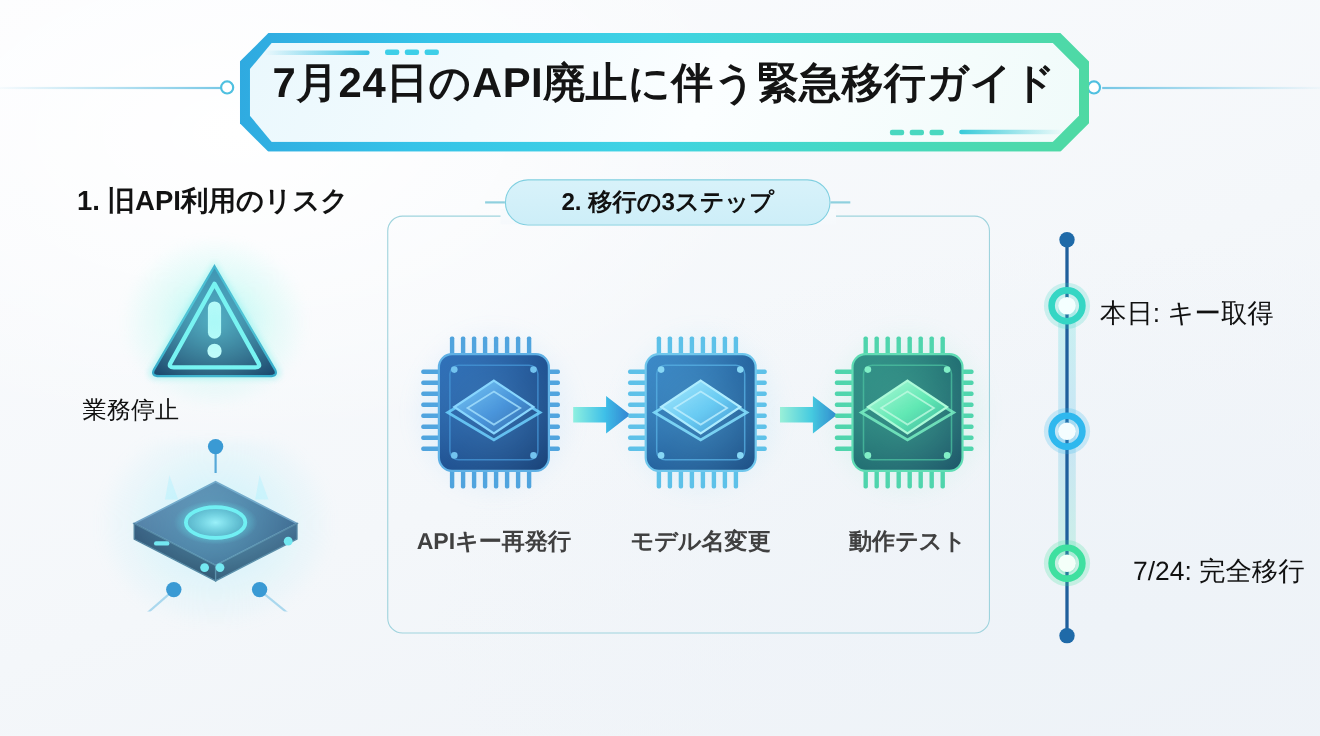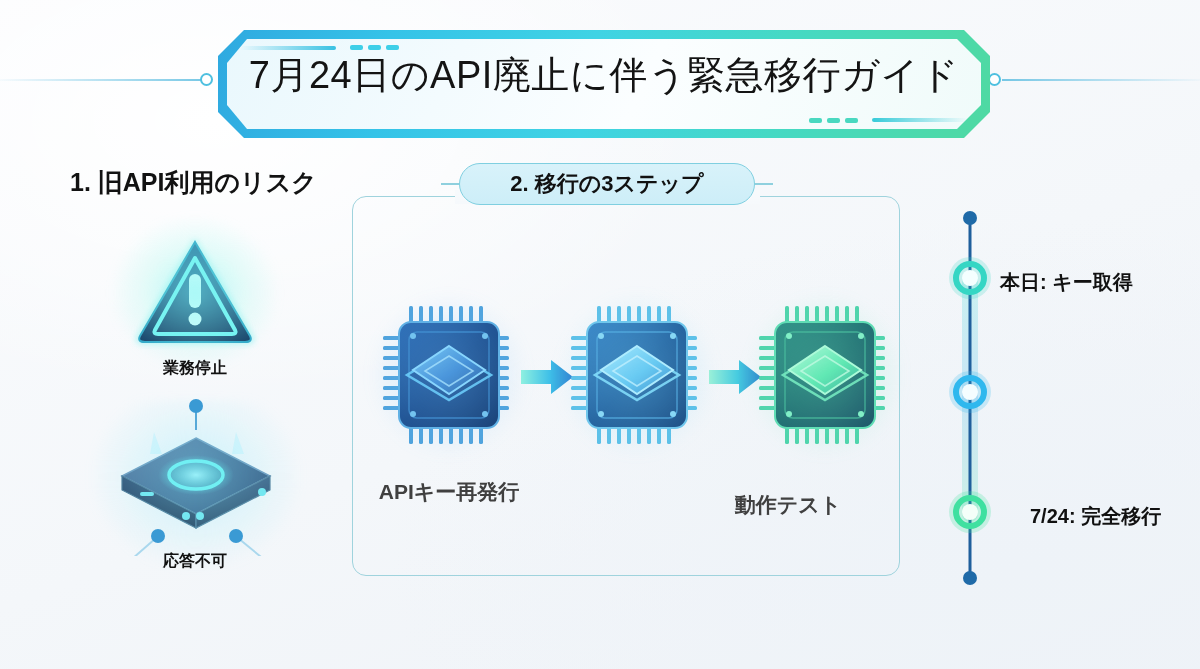--- a/index.html
+++ b/index.html
@@ -27,21 +27,21 @@
     clip-path:polygon(20px 0,730px 0,754px 24px,754px 66px,730px 90px,20px 90px,0 66px,0 24px);
   }
   .tf-line {
     position:absolute; height:4px; border-radius:2px;
     background:linear-gradient(90deg,rgba(60,205,225,.0),rgba(45,190,225,.95));
   }
   .tf-line.r { background:linear-gradient(90deg,rgba(45,200,215,.95),rgba(70,215,175,.0)); }
   .tf-dash { position:absolute; height:5px; border-radius:2px; }
   #title-text {
     position:absolute; inset:0; display:flex; align-items:center; justify-content:center;
-    font-size:38px; font-weight:normal; color:#141414; letter-spacing:.5px;
+    font-size:38px; font-weight:bold; color:#141414; letter-spacing:.5px;
     padding-bottom:18px;
   }
   .conn { position:absolute; top:79px; height:2px;
     background:linear-gradient(90deg,rgba(120,200,230,.05),rgba(95,190,225,.85)); }
   .conn.right { background:linear-gradient(90deg,rgba(95,190,225,.85),rgba(120,200,230,.05)); }
   .conn-dot {
     position:absolute; top:73px; width:13px; height:13px; border-radius:50%;
     background:#ffffff; border:2px solid #4fc0e0;
   }
 
@@ -69,21 +69,21 @@
   }
   #sec2-panel-mask { position:absolute; left:455px; top:190px; width:305px; height:14px;
     background:linear-gradient(180deg,#f7fafc,#f6f9fc); }
 
   
   #warn-icon { position:absolute; left:131px; top:232px; width:128px; height:118px; }
   .tri-glow { position:absolute; left:-22px; top:-18px; width:172px; height:158px;
     background:radial-gradient(ellipse at 50% 50%, rgba(130,245,240,.55) 0%, rgba(150,250,235,.22) 42%, rgba(160,250,240,0) 70%);
     filter:blur(4px); }
   .risk-label {
-    position:absolute; font-size:16px; font-weight:bold; color:#111; text-align:center;
+    position:absolute; font-size:22px; font-weight:normal; color:#111; text-align:left;
     width:240px; white-space:nowrap;
   }
   #risk1-label { left:75px; top:358px; }
   #risk2-label { left:75px; top:551px; }
 
   
   #server-icon { position:absolute; left:110px; top:424px; width:172px; height:118px; }
   .srv-glow { position:absolute; left:-20px; top:-24px; width:212px; height:170px;
     background:radial-gradient(ellipse at 50% 45%, rgba(140,235,250,.40) 0%, rgba(150,235,250,.16) 45%, rgba(150,235,250,0) 72%);
     filter:blur(5px); }
@@ -96,29 +96,29 @@
   .chip-glow { position:absolute; left:-14px; top:-12px; width:168px; height:174px; filter:blur(6px); }
   #chip1 .chip-glow { background:radial-gradient(ellipse at 50% 50%, rgba(110,190,250,.30),rgba(110,190,250,0) 68%); }
   #chip2 .chip-glow { background:radial-gradient(ellipse at 50% 50%, rgba(120,215,252,.32),rgba(120,215,252,0) 68%); }
   #chip3 .chip-glow { background:radial-gradient(ellipse at 50% 50%, rgba(110,235,190,.32),rgba(110,235,190,0) 68%); }
   .chip-label {
     position:absolute; top:478px; width:200px; text-align:center;
     font-size:21px; font-weight:bold; color:#404040; white-space:nowrap;
   }
   #chip1-label { left:349px; }
   #chip2-label { left:537px; }
-  #chip3-label { left:688px;margin-top:13px; }
+  #chip3-label { left:725px; }
   .arrow { position:absolute; top:356px; width:52px; height:42px; }
   #arrow1 { left:521px; }
   #arrow2 { left:709px; }
 
   
   #timeline { position:absolute; left:940px; top:210px; width:60px; height:375px; }
   .tl-label {
-    position:absolute; left:1000px; font-size:20px; font-weight:bold; color:#111;
+    position:absolute; left:1000px; font-size:24px; font-weight:normal; color:#111;
     white-space:nowrap;
   }
   #tl-label-0 { top:269px; }
   #tl-label-1 { top:383px; }
   #tl-label-2 { top:503px;margin-left:30px; }
 </style>
 </head>
 <body>
 
 <div class="stage">
@@ -208,21 +208,20 @@
   </div>
 
   <svg style="position:absolute;left:96px;top:396px;width:210px;height:160px;">
     <line x1="100" y1="12" x2="100" y2="34" stroke="#56a9d8" stroke-width="2"></line>
     <circle cx="100" cy="10" r="7" fill="#3a9ad4"></circle>
     <line x1="60" y1="142" x2="28" y2="170" stroke="#7cc4e6" stroke-width="2" opacity=".6"></line>
     <circle cx="62" cy="140" r="7" fill="#3a9ad4"></circle>
     <line x1="142" y1="142" x2="176" y2="170" stroke="#7cc4e6" stroke-width="2" opacity=".6"></line>
     <circle cx="140" cy="140" r="7" fill="#3a9ad4"></circle>
   </svg>
-  <div class="risk-label" id="risk2-label">応答不可</div>
 
   <div id="sec2-panel"></div>
   <div id="sec2-panel-mask"></div>
   <div class="pill-tick" style="left:441px;"></div>
   <div class="pill-tick" style="left:755px;"></div>
   <div id="sec2-pill">2. 移行の3ステップ</div>
 
   <div class="chip" id="chip1">
     <div class="chip-glow"></div>
     <svg width="140" height="150" viewBox="0 0 140 150">
@@ -352,20 +351,21 @@
       <rect x="30" y="32" width="80" height="86" rx="8" fill="none" stroke="#50a8dd" stroke-width="1.4" opacity=".8"></rect>
       <circle cx="34" cy="36" r="3" fill="#8ad8f4"></circle>
         <circle cx="106" cy="36" r="3" fill="#8ad8f4"></circle>
       <circle cx="34" cy="114" r="3" fill="#8ad8f4"></circle>
         <circle cx="106" cy="114" r="3" fill="#8ad8f4"></circle>
       <path d="M70 50 L112 75 L70 100 L28 75 Z" fill="none" stroke="#8ae4ff" stroke-width="2.5" opacity=".85"></path>
       <path d="M70 46 L106 70 L70 94 L34 70 Z" fill="url(#c2d)" stroke="#bdf2ff" stroke-width="2"></path>
       <path d="M70 56 L94 71 L70 86 L46 71 Z" fill="none" stroke="#d8f8ff" stroke-width="1.6" opacity=".8"></path>
     </svg>
   </div>
+  <div class="chip-label" id="chip2-label">モデル名変更</div>
 
   <svg class="arrow" id="arrow2" viewBox="0 0 52 42">
     <defs>
         <linearGradient id="ag2" x1="0" y1="0" x2="1" y2="0">
       <stop offset="0%" stop-color="#9af0d8"></stop>
           <stop offset="55%" stop-color="#46cbe0"></stop>
       <stop offset="100%" stop-color="#2f86cf"></stop>
         </linearGradient>
       </defs>
     <path d="M0 14 L30 14 L30 4 L52 21 L30 38 L30 28 L0 28 Z" fill="url(#ag2)"></path>

